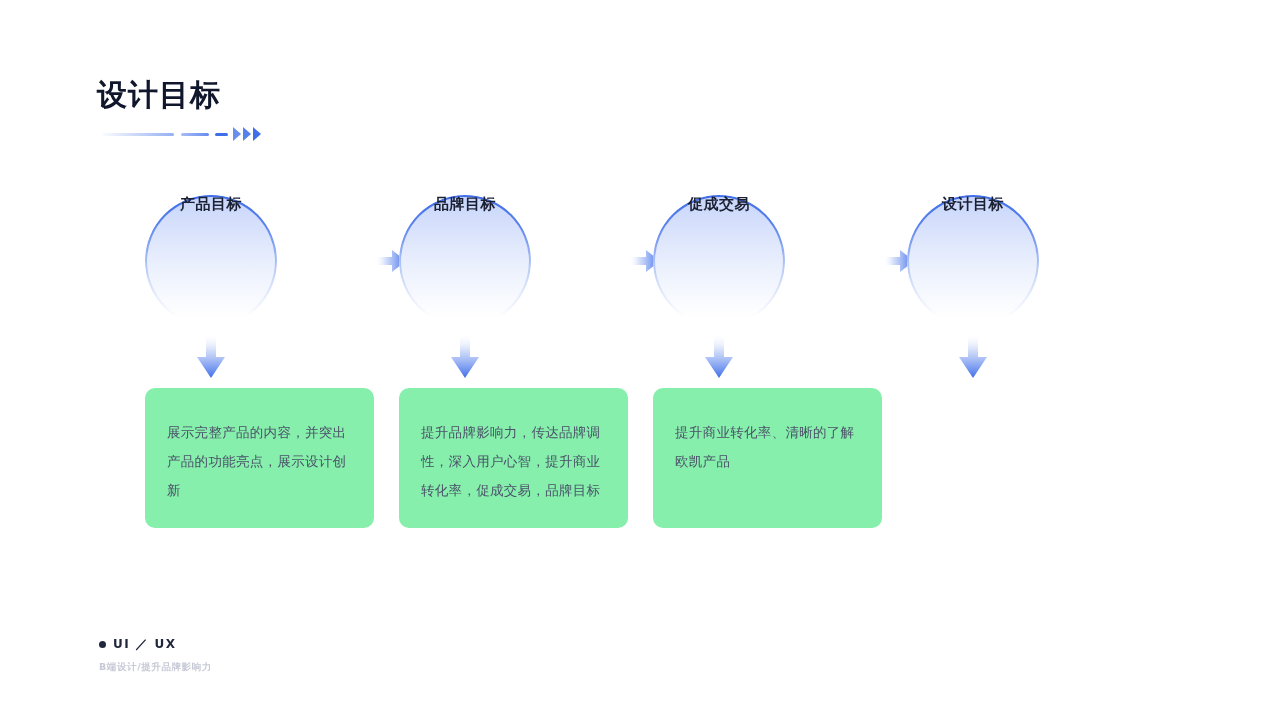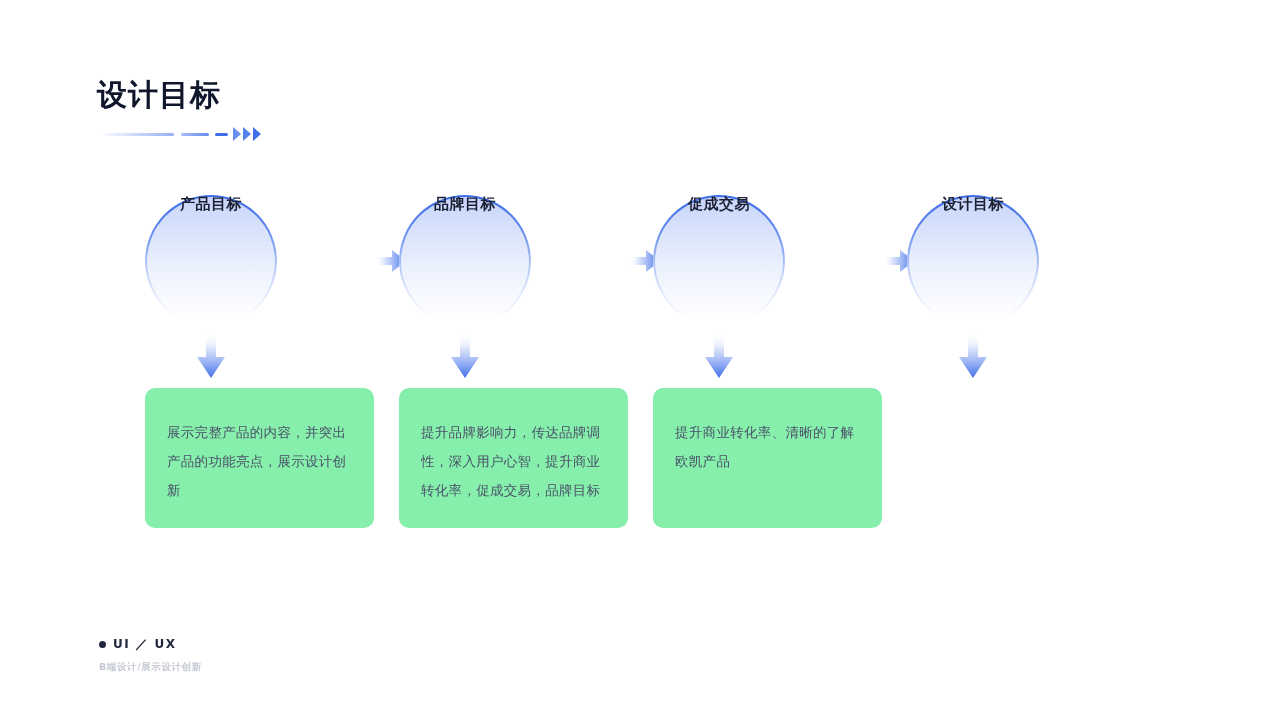--- a/index.html
+++ b/index.html
@@ -396,16 +396,16 @@
     <div class="card" style="left:508px;">
       <div class="card-text">提升商业转化率、清晰的了解欧凯产品</div>
     </div>
   </div>
 
   <div class="footer">
     <div class="footer-main">
       <span class="footer-dot"></span>
       <span>UI ／ UX</span>
     </div>
-    <div class="footer-sub">B端设计/展示设计创新</div>
+    <div class="footer-sub">B端设计/提升品牌影响力</div>
   </div>
 
 </div>
 
 </body></html>

